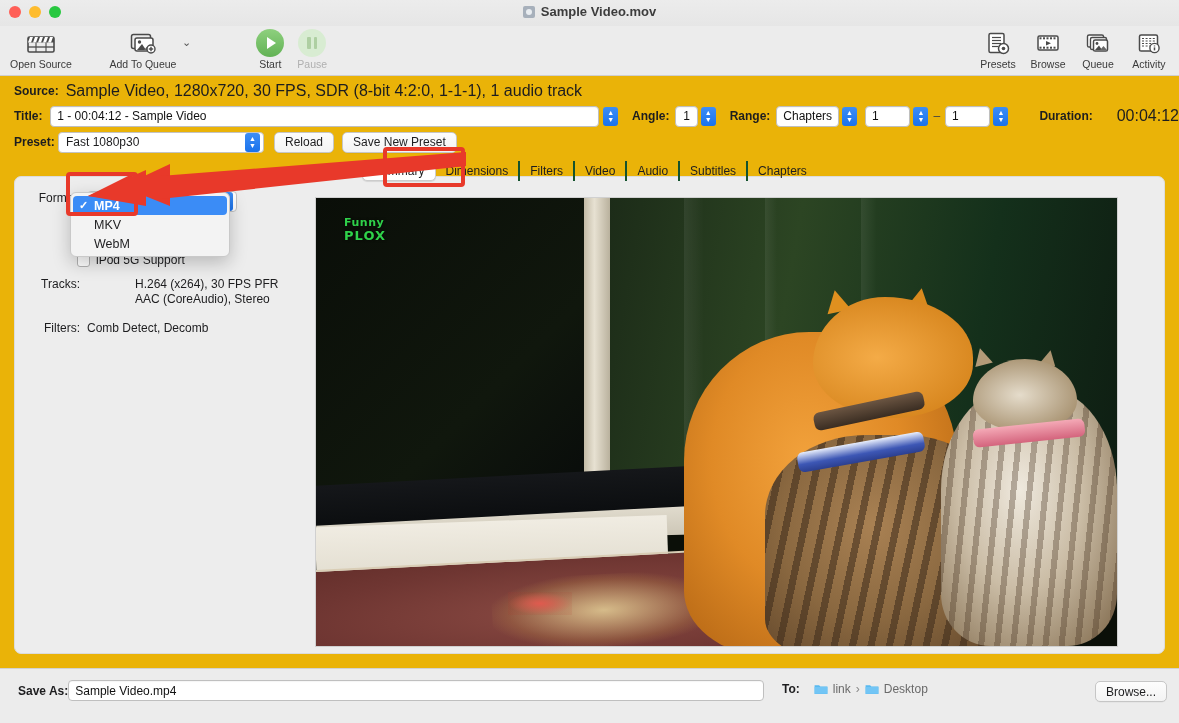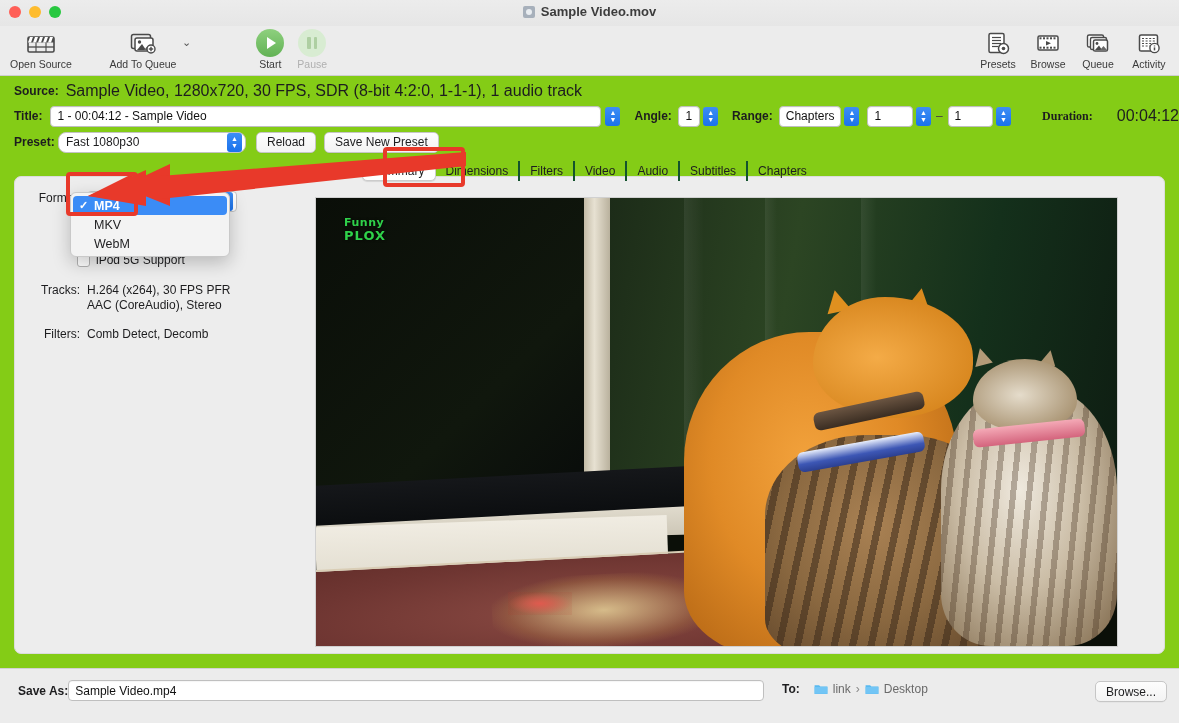--- a/index.html
+++ b/index.html
@@ -8,21 +8,21 @@
     width: 1179px; height: 723px;
     overflow: hidden;
     font-family: "Liberation Sans", sans-serif;
     font-size: 12px;
     color: #1d1d1f;
     background: #ececec;
   }
   .window {
     position: relative;
     width: 1179px; height: 723px;
-    background: #84cc16;
+    background: #eab308;
     display: flex;
     flex-direction: column;
   }
 
   
   .titlebar {
     position: relative;
     height: 26px;
     background: linear-gradient(to bottom, #ececec, #e6e6e6);
     flex: 0 0 auto;
@@ -588,27 +588,27 @@
     <span style="margin:0 5px; color:#444;">–</span>
 
     <div class="textfield" style="width:52px;">
       <span>1</span>
     </div>
     <div class="stepper" style="margin-left:3px;">
         <span>▲</span>
         <span>▼</span>
       </div>
 
-    <span class="lbl" style="margin-left:31px;font-family:Liberation Serif, serif;">Duration:</span>
+    <span class="lbl" style="margin-left:31px;">Duration:</span>
     <span class="val" style="margin-left:24px;">00:04:12</span>
   </div>
 
   <div class="row" style="height:24px; margin-top:2px;">
     <span class="lbl" style="width:44px;">Preset:</span>
-    <div class="popup" style="width:188px;border-radius:8px;">
+    <div class="popup" style="width:206px;">
       <span>Fast 1080p30</span>
       <div class="stepper">
           <span>▲</span>
           <span>▼</span>
         </div>
     </div>
     <div class="btn" style="margin-left:10px;">
       <span>Reload</span>
     </div>
     <div class="btn" style="margin-left:8px;">
@@ -660,21 +660,21 @@
 
       <div class="checkrow" style="margin-top:20px;">
         <div class="cbox on"></div>
         <span>Align A/V Start</span>
       </div>
       <div class="checkrow">
         <div class="cbox"></div>
         <span>iPod 5G Support</span>
       </div>
 
-      <div class="srow" style="margin-top:16px;">
+      <div class="srow" style="margin-top:10px;gap:48px;">
         <div class="k">Tracks:</div>
         <div class="v">
           <div>H.264 (x264), 30 FPS PFR</div>
           <div>AAC (CoreAudio), Stereo</div>
         </div>
       </div>
 
       <div class="srow" style="margin-top:14px;">
         <div class="k">Filters:</div>
         <div class="v">Comb Detect, Decomb</div>

